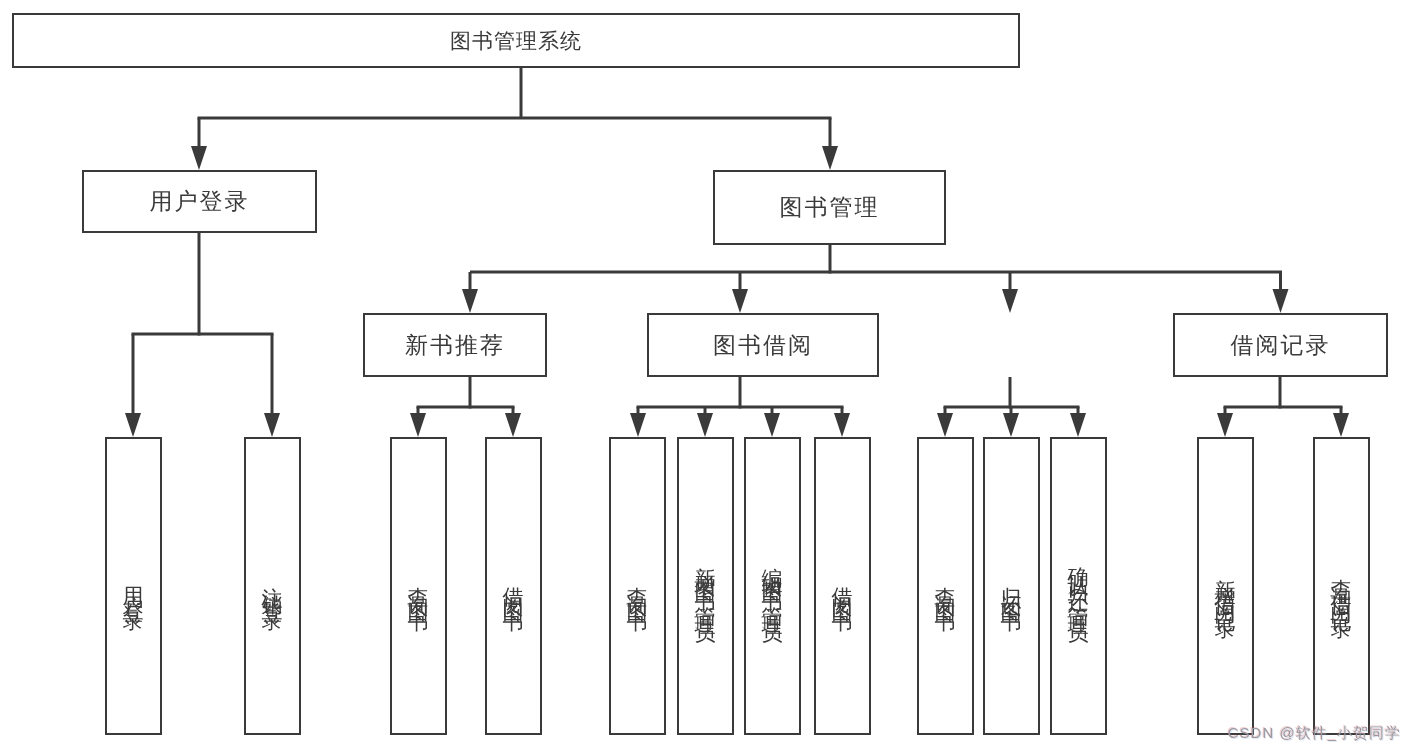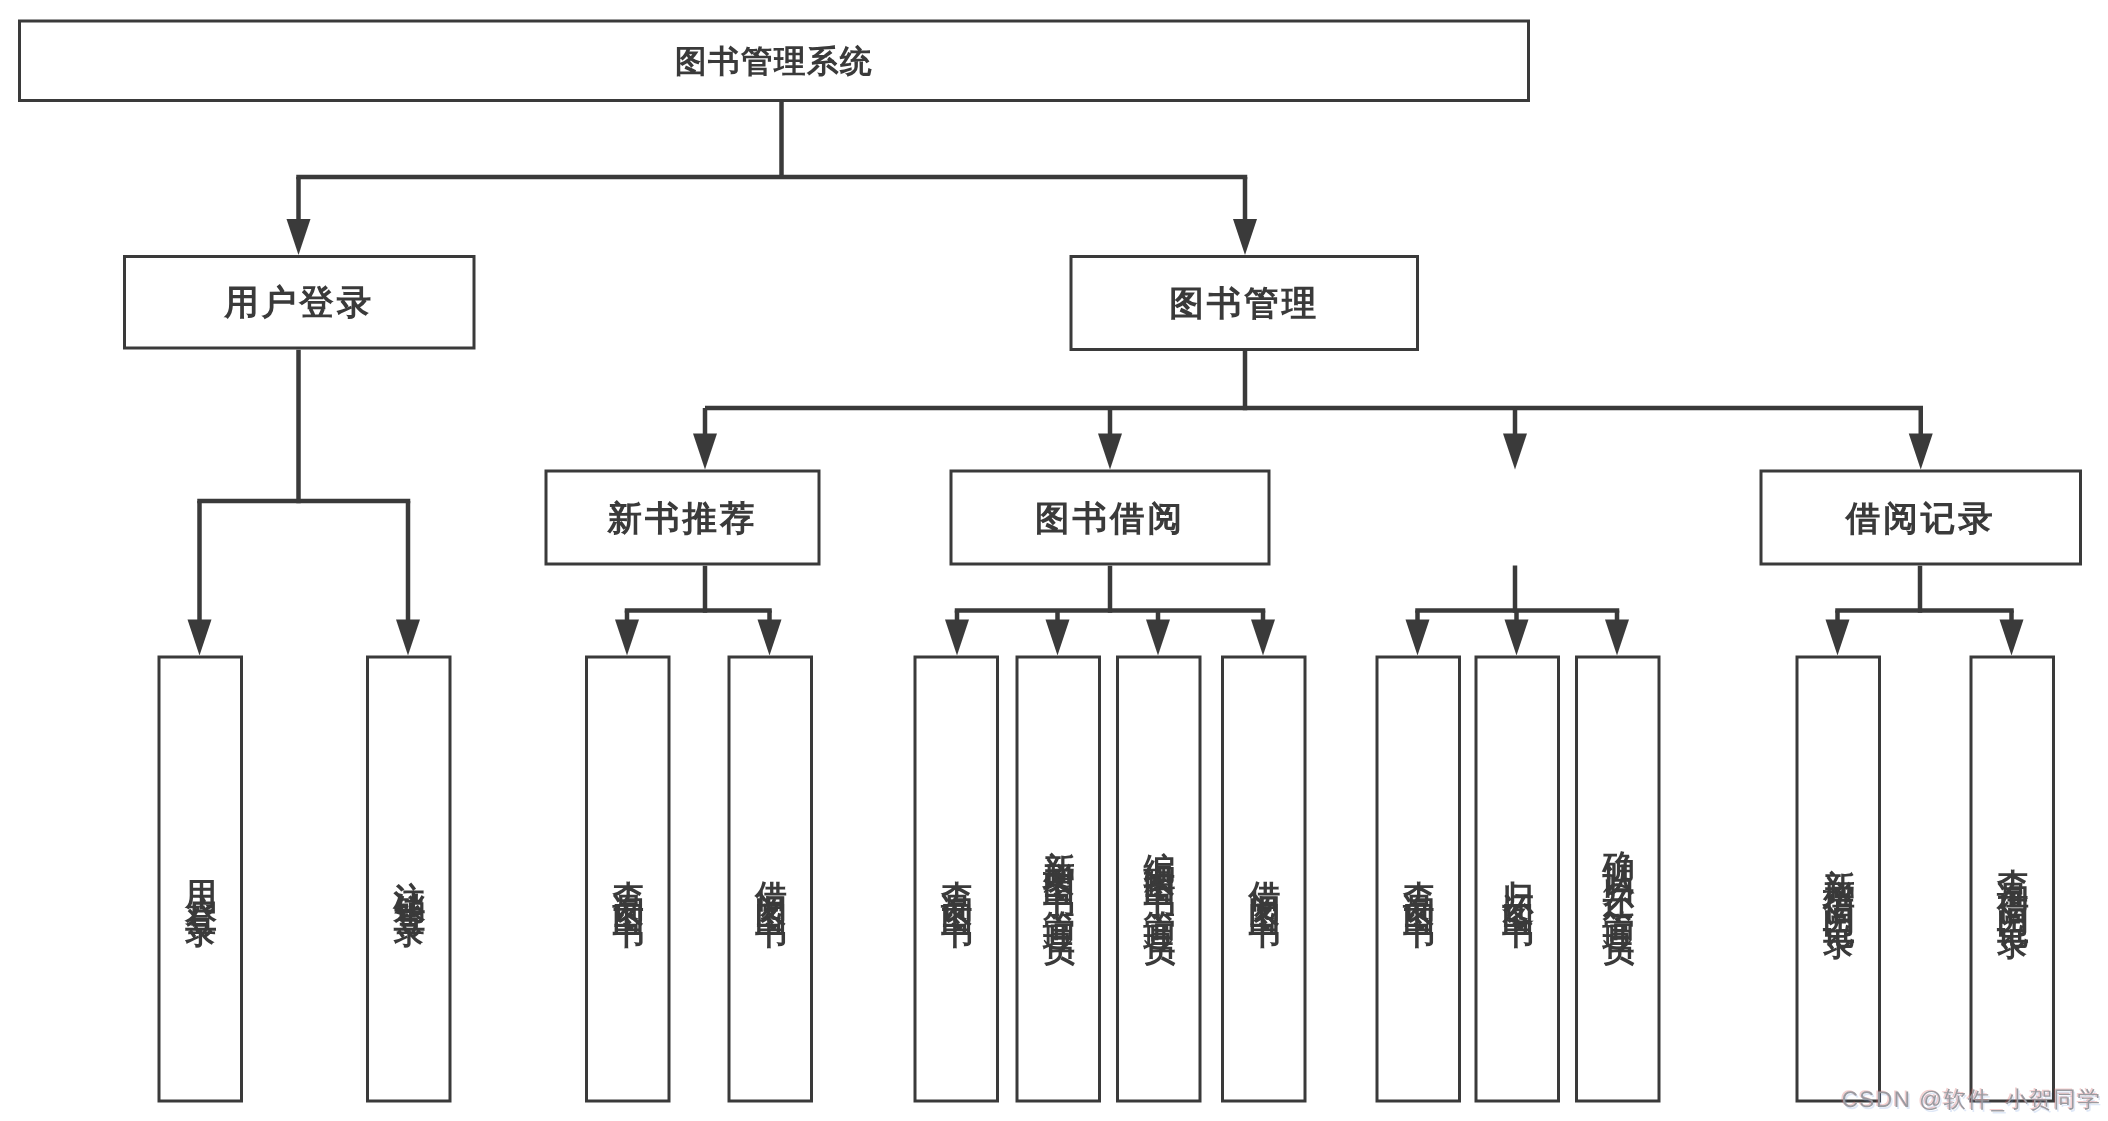--- a/index.html
+++ b/index.html
@@ -12,21 +12,20 @@
   }
   #connectors{position:absolute;left:0;top:0;z-index:1;}
   .node{
     position:absolute;
     box-sizing:border-box;
     background:#ffffff;
     border:2px solid #3a3a3a;
     display:flex;align-items:center;justify-content:center;
     color:#3a3a3a;
     z-index:2;
-    font-weight:bold;
   }
   .node.root{font-size:21px;letter-spacing:1px;}
   .node.branch{font-size:23px;letter-spacing:2px;}
   .node.leaf{
     font-size:21px;
     line-height:1;
   }
   .leaf .vtext{
     writing-mode:vertical-rl;
     text-orientation:mixed;
@@ -110,24 +109,24 @@
       <polygon points="1011,437 1003,413 1019,413"></polygon>
       <polygon points="1078,437 1070,413 1086,413"></polygon>
       <polygon points="1225,437 1217,413 1233,413"></polygon>
       <polygon points="1341,437 1333,413 1349,413"></polygon>
     </g>
   </svg>
 
   <div class="node root" style="left:12px;top:13px;width:1008px;height:55px">图书管理系统</div>
 
   <div class="node branch" style="left:82px;top:170px;width:235px;height:63px">用户登录</div>
-  <div class="node branch" style="left:713px;top:170px;width:233px;height:64px">图书管理</div>
+  <div class="node branch" style="left:713px;top:170px;width:233px;height:75px">图书管理</div>
 
   <div class="node branch" style="left:363px;top:313px;width:184px;height:64px">新书推荐</div>
-  <div class="node branch" style="left:633px;top:313px;width:214px;height:64px">图书借阅</div>
+  <div class="node branch" style="left:647px;top:313px;width:232px;height:64px">图书借阅</div>
   <div class="node branch" style="left:1173px;top:313px;width:215px;height:64px">借阅记录</div>
 
   <div class="node leaf" style="left:105px;top:437px;width:57px;height:298px">
     <span class="vtext">用户登录</span>
   </div>
   <div class="node leaf" style="left:244px;top:437px;width:57px;height:298px">
     <span class="vtext">注销登录</span>
   </div>
 
   <div class="node leaf" style="left:390px;top:437px;width:57px;height:298px">

